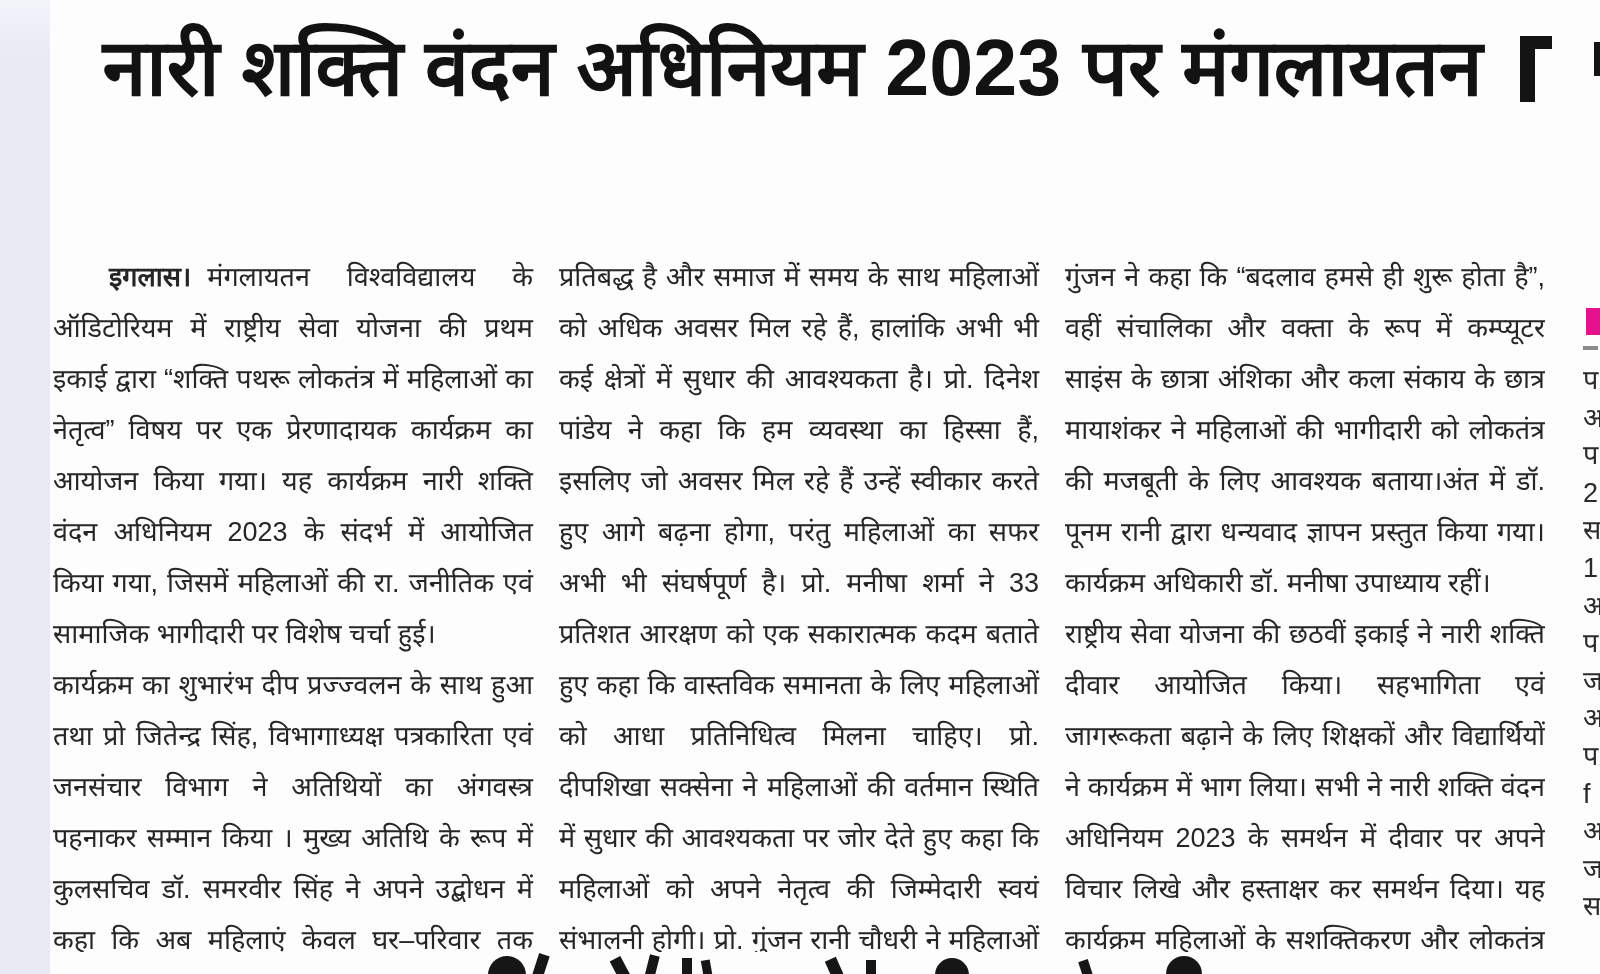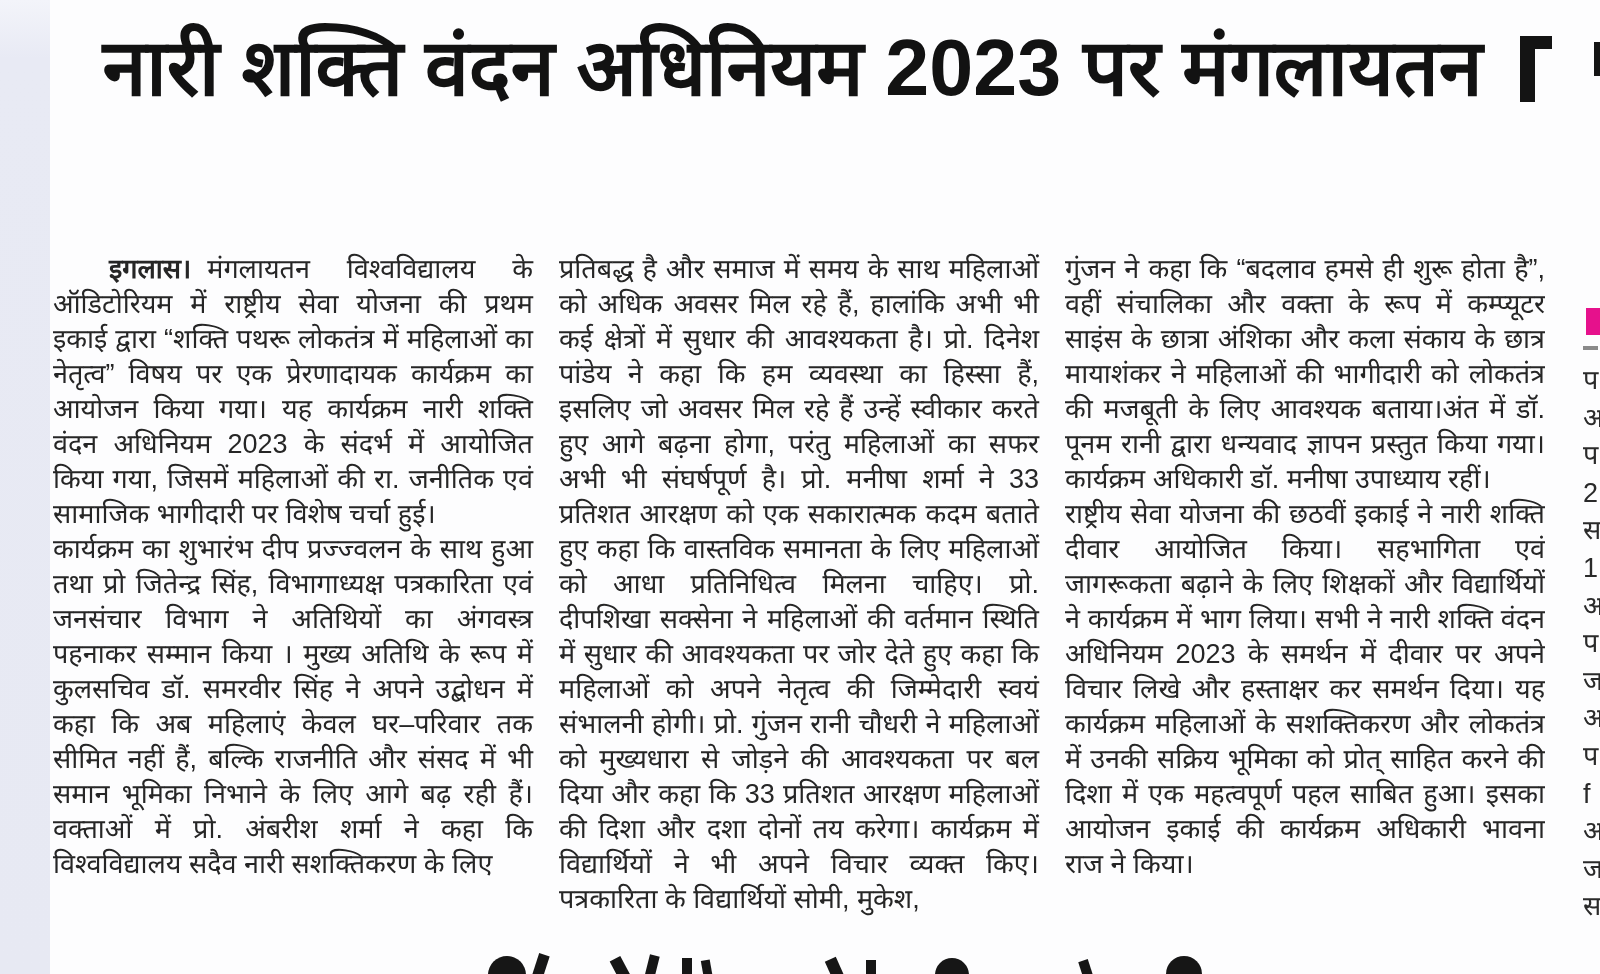--- a/index.html
+++ b/index.html
@@ -46,21 +46,21 @@
     gap: 26px;
     overflow: hidden;
   }
   .col {
     width: 480px;
     flex: 0 0 480px;
   }
   .col p {
     margin: 0;
     font-size: 27px;
-    line-height: 35px;
+    line-height: 51px;
     color: #262626;
     text-align: justify;
   }
   .col p.indent-first {
     text-indent: 56px;
   }
   .dateline {
     font-weight: bold;
     padding-right: 16px;
   }

